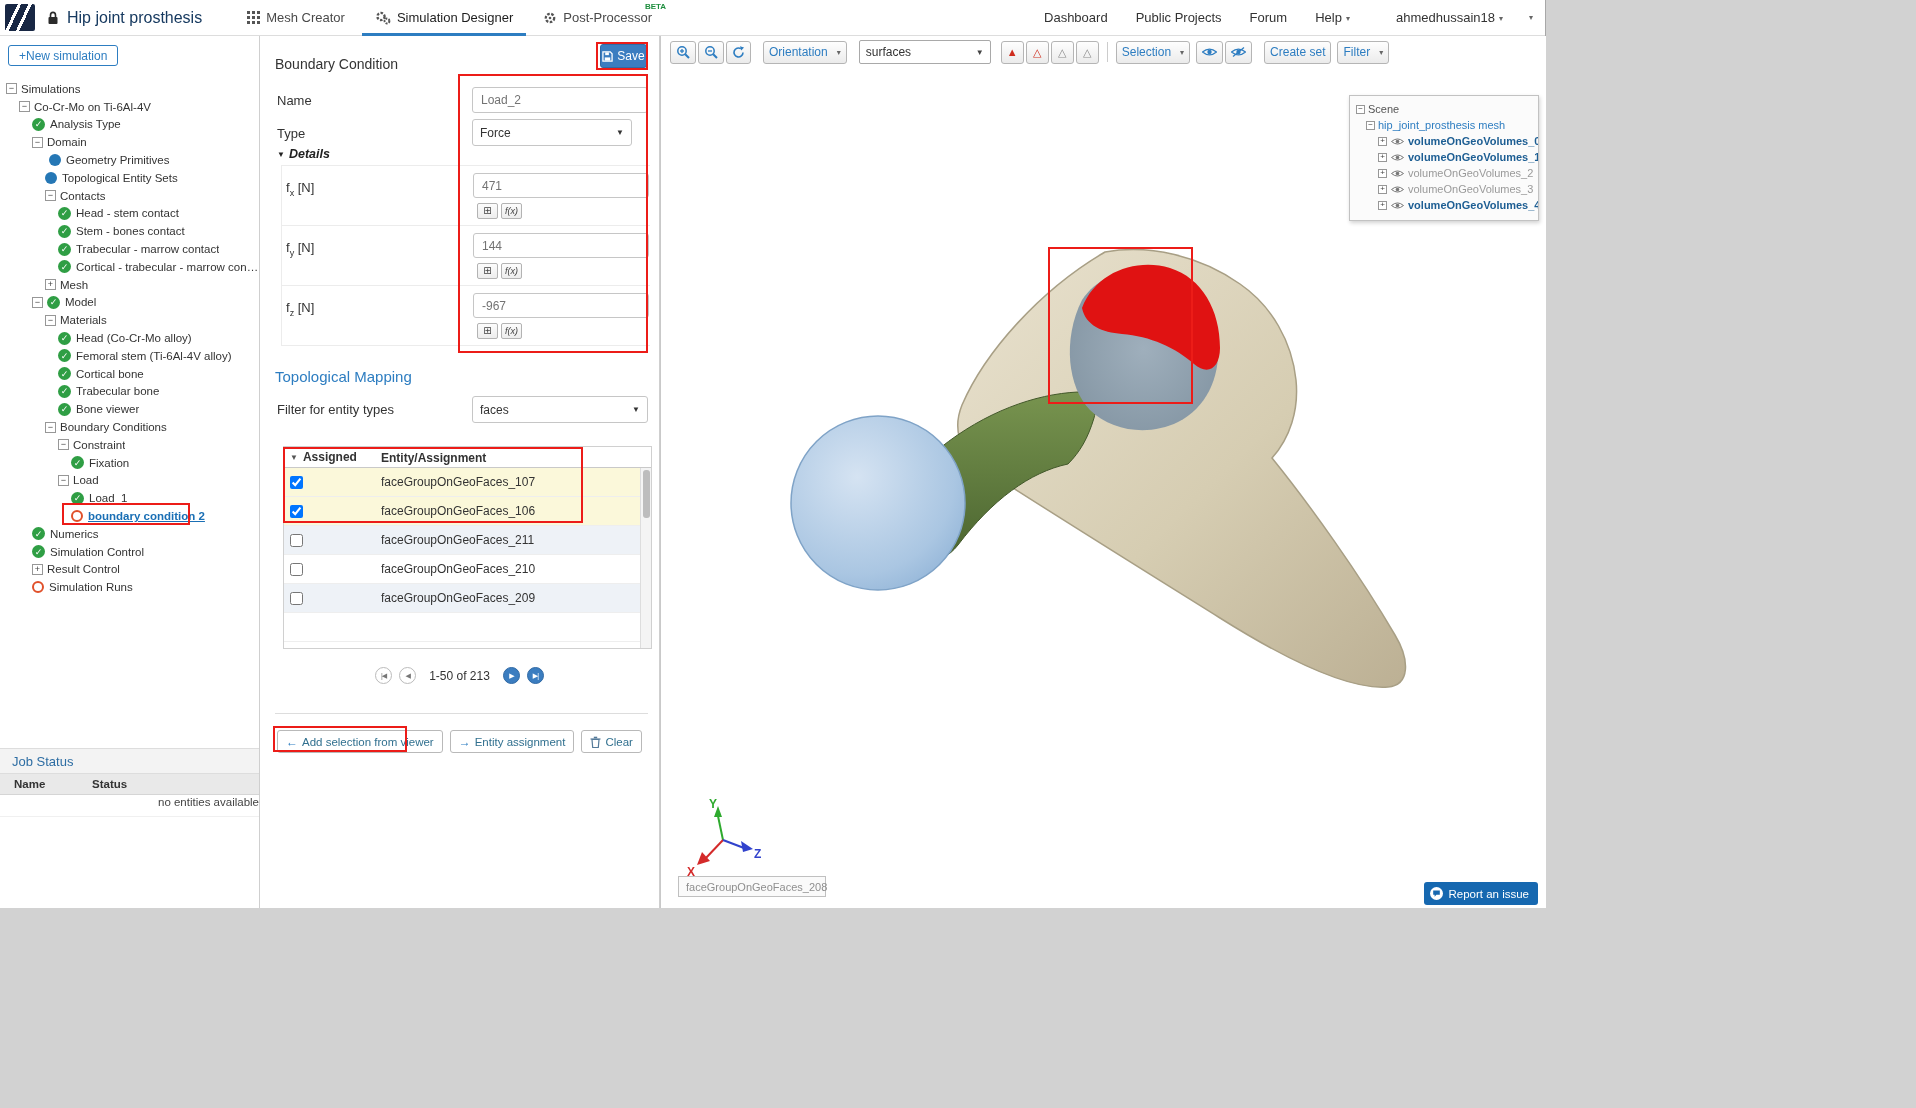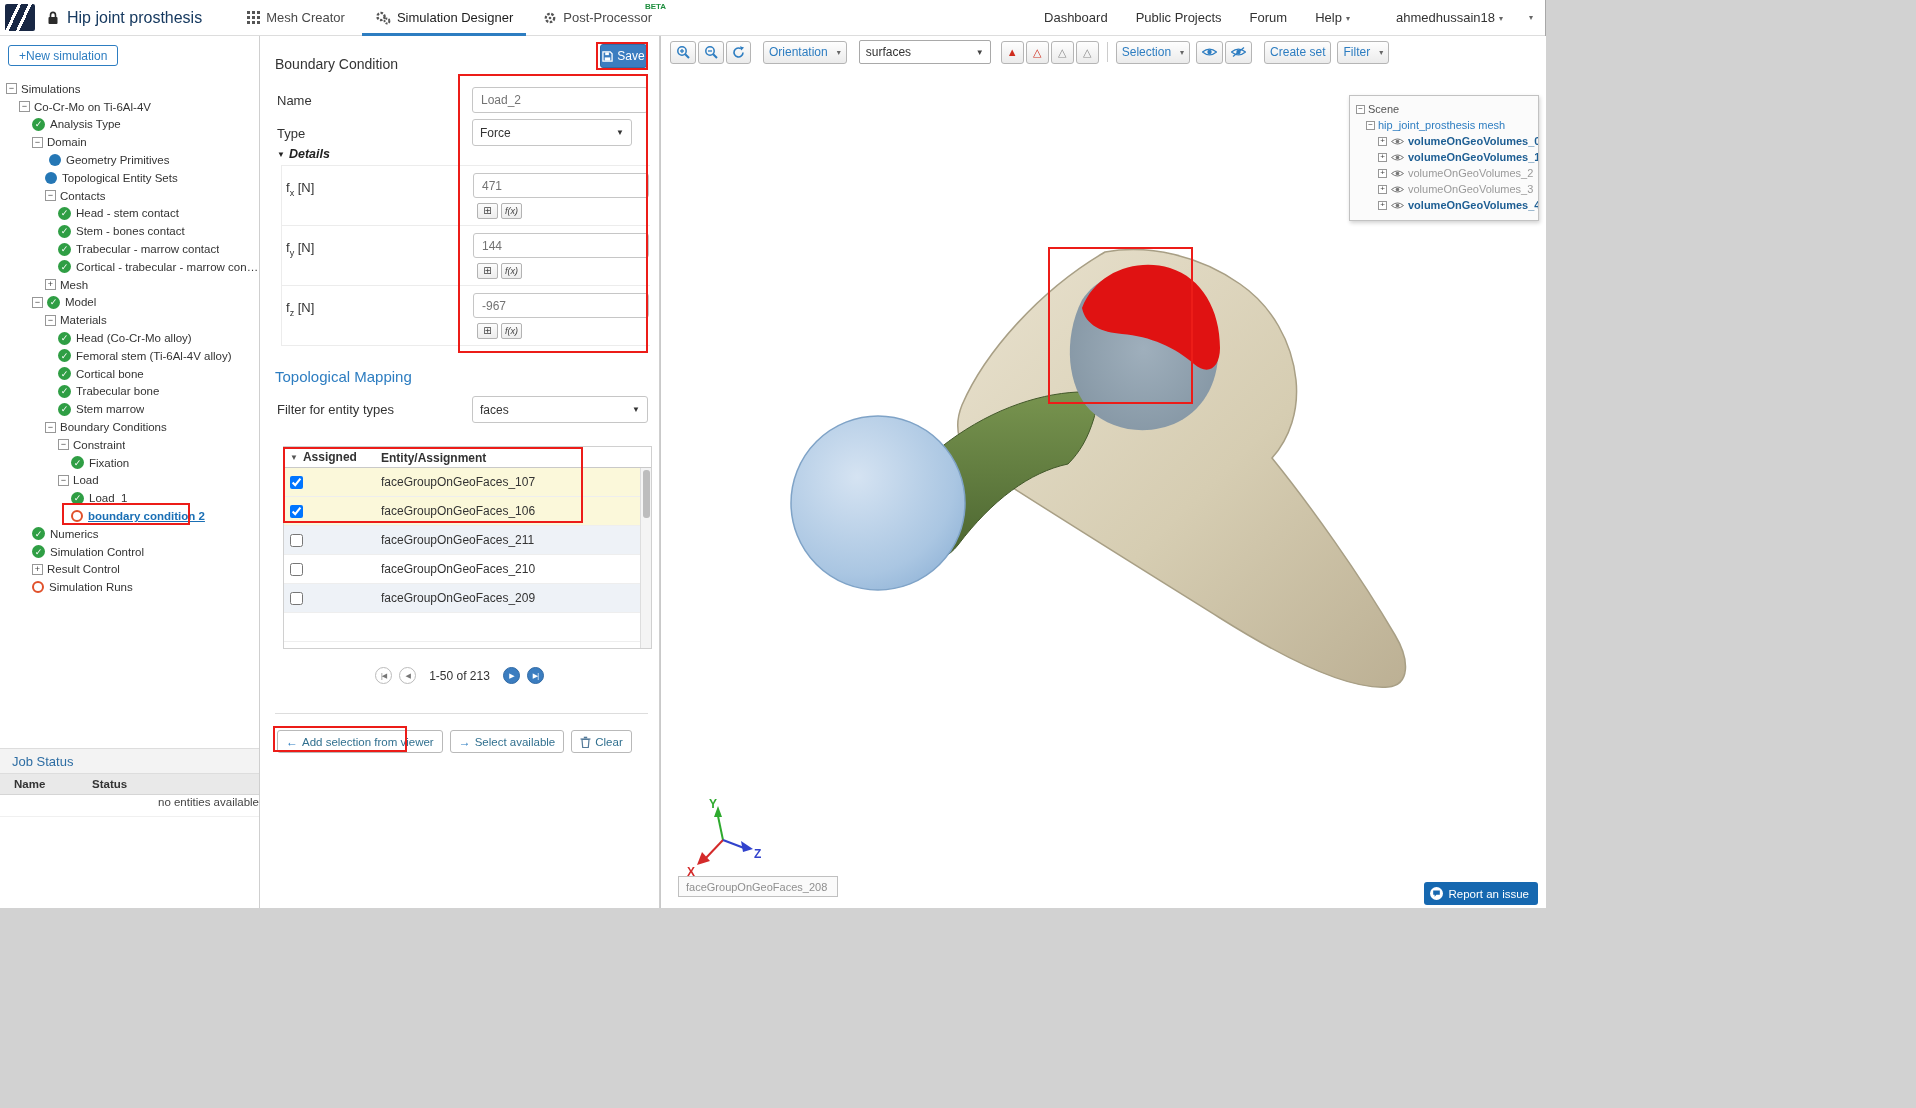--- a/index.html
+++ b/index.html
@@ -104,21 +104,21 @@
 .scene-box{position:absolute;left:688px;top:59px;width:190px;height:126px;background:#fbfbfb;border:1px solid #c2c2c2;box-shadow:1px 2px 4px rgba(0,0,0,.18);z-index:3;padding:5px 6px;font-size:11px;color:#555;overflow:hidden}
 .st-row{display:flex;align-items:center;height:16px;white-space:nowrap}
 .tg-s{width:9px;height:9px;font-size:8px;margin-right:3px}
 .st-ind1{padding-left:10px}
 .st-mesh{color:#2d7dc1}
 .st-vol{padding-left:22px}
 .st-vol .iwrap{margin:0 3px 0 1px}
 .st-label{margin-left:1px}
 .st-label.hl{color:#1d5e93;font-weight:700}
 .st-label.dim{color:#9a9a9a}
-.vtooltip{position:absolute;left:17px;top:840px;width:160px;height:21px;background:#fafafa;border:1px solid #c0c0c0;font-size:11px;color:#8f8f8f;display:flex;align-items:center;padding-left:7px;z-index:2}
+.vtooltip{position:absolute;left:17px;top:840px;width:148px;height:21px;background:#fafafa;border:1px solid #c0c0c0;font-size:11px;color:#8f8f8f;display:flex;align-items:center;padding-left:7px;z-index:2}
 .report-btn{position:absolute;right:8px;top:846px;height:23px;background:#1668b0;border-radius:3px;color:#fff;font-size:11.5px;display:inline-flex;align-items:center;gap:5px;padding:0 9px 0 6px;z-index:3;cursor:pointer}
 
 
 .ann{position:absolute;border:2px solid #ec1c18;z-index:40;pointer-events:none}
 .ann-save{left:596px;top:42px;width:52px;height:28px}
 .ann-form{left:458px;top:74px;width:190px;height:279px}
 .ann-tree{left:62px;top:503px;width:128px;height:22px}
 .ann-table{left:283px;top:447px;width:300px;height:76px}
 .ann-add{left:273px;top:726px;width:134px;height:26px}
 .ann-view{left:1048px;top:247px;width:145px;height:157px}
@@ -262,21 +262,21 @@
         <div class="tree-row" style="padding-left: 58px;">
           <span class="ico check">✓</span>
           <span class="tree-label">Cortical bone</span>
         </div>
         <div class="tree-row" style="padding-left: 58px;">
           <span class="ico check">✓</span>
           <span class="tree-label">Trabecular bone</span>
         </div>
         <div class="tree-row" style="padding-left: 58px;">
           <span class="ico check">✓</span>
-          <span class="tree-label">Stem marrow</span>
+          <span class="tree-label">Bone viewer</span>
         </div>
         <div class="tree-row" style="padding-left: 45px;">
           <span class="tg">−</span>
           <span class="tree-label">Boundary Conditions</span>
         </div>
         <div class="tree-row" style="padding-left: 58px;">
           <span class="tg">−</span>
           <span class="tree-label">Constraint</span>
         </div>
         <div class="tree-row" style="padding-left: 71px;">
@@ -426,21 +426,21 @@
     </div>
 
     <div class="divider"></div>
     <div class="actions">
         <button class="act-btn">
           <span class="act-ico">←</span>
           <span>Add selection from viewer</span>
         </button>
         <button class="act-btn">
           <span class="act-ico">→</span>
-          <span>Select available</span>
+          <span>Entity assignment</span>
         </button>
         <button class="act-btn">
           <span class="iwrap">
             <svg width="11" height="12" viewBox="0 0 11 12">
               <path d="M2,3.5 h7 l-0.7,8 h-5.6 z" fill="none" stroke="#557a99" stroke-width="1.2"></path>
               <line x1="0.5" y1="3" x2="10.5" y2="3" stroke="#557a99" stroke-width="1.2"></line>
               <rect x="3.8" y="0.7" width="3.4" height="1.6" fill="#557a99"></rect>
             </svg>
           </span>
           <span>Clear</span>

